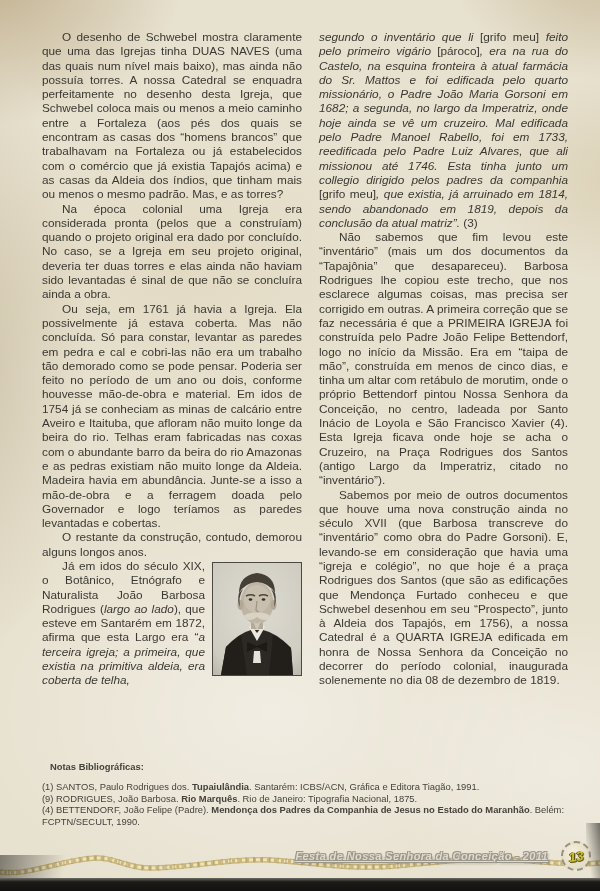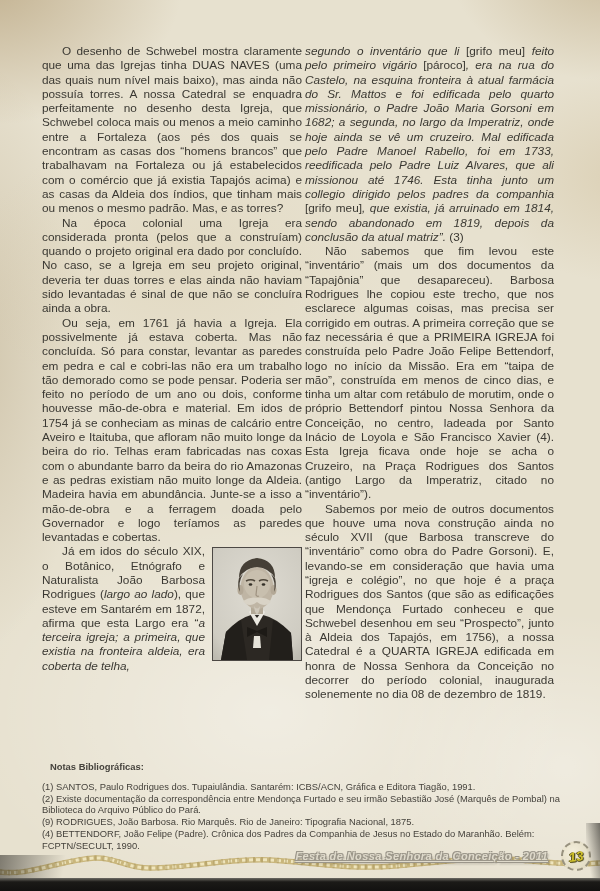--- a/index.html
+++ b/index.html
@@ -13,37 +13,37 @@
       radial-gradient(ellipse 300px 220px at -2% -2%, rgba(158,130,82,0.50), rgba(158,130,82,0) 65%),
       radial-gradient(ellipse 250px 180px at 102% -4%, rgba(168,142,94,0.45), rgba(168,142,94,0) 65%),
       radial-gradient(ellipse 160px 420px at -4% 40%, rgba(150,126,82,0.28), rgba(150,126,82,0) 70%),
       radial-gradient(ellipse 200px 150px at 104% 20%, rgba(186,160,108,0.25), rgba(186,160,108,0) 70%),
       radial-gradient(ellipse 430px 300px at 45% 80%, rgba(255,255,255,0.40), rgba(255,255,255,0) 70%),
       radial-gradient(ellipse 260px 220px at 94% 86%, rgba(255,255,255,0.35), rgba(255,255,255,0) 70%),
       radial-gradient(ellipse 300px 200px at 30% 30%, rgba(205,185,140,0.18), rgba(205,185,140,0) 70%),
       #e7e1cf;
   }
   .columns{
-    position:absolute;left:42px;top:44px;width:526px;height:714px;
-    display:flex;gap:3px;overflow:hidden;
+    position:absolute;left:42px;top:30px;width:526px;height:714px;
+    display:flex;gap:17px;overflow:hidden;
   }
   .col{width:260px;}
   .col.right{width:249px;}
   .col p{
     margin:0;
     text-indent:20px;
     text-align:justify;
     font-size:11.8px;
     line-height:14.3px;
     color:#3a3832;
   }
   .col p.no-indent{text-indent:0;}
   .seg-n{font-style:normal;font-weight:normal;}
   .seg-i{font-style:italic;}
-  .seg-b{font-weight:normal;}
+  .seg-b{font-weight:bold;}
   .seg-bi{font-style:italic;font-weight:normal;}
   .photo-float{
     float:right;
     width:88px;height:112px;
     margin:3px 0 3px 7px;
     border:1px solid #4c4844;
     box-sizing:content-box;
     background:#d8d4cb;
   }
   .photo-float svg{display:block;}
@@ -97,20 +97,21 @@
 <body>
 
 <div class="page">
 
   <div class="columns">
 
     <div class="col">
       <p><span class="seg-n">O desenho de Schwebel mostra claramente que uma das Igrejas tinha DUAS NAVES (uma das quais num nível mais baixo), mas ainda não possuía torres. A nossa Catedral se enquadra perfeitamente no desenho desta Igreja, que Schwebel coloca mais ou menos a meio caminho entre a Fortaleza (aos pés dos quais se encontram as casas dos “homens brancos” que trabalhavam na Fortaleza ou já estabelecidos com o comércio que já existia Tapajós acima) e as casas da Aldeia dos índios, que tinham mais ou menos o mesmo padrão. Mas, e as torres?</span></p>
       <p><span class="seg-n">Na época colonial uma Igreja era considerada pronta (pelos que a construíam) quando o projeto original era dado por concluído. No caso, se a Igreja em seu projeto original, deveria ter duas torres e elas ainda não haviam sido levantadas é sinal de que não se concluíra ainda a obra.</span></p>
       <p><span class="seg-n">Ou seja, em 1761 já havia a Igreja. Ela possivelmente já estava coberta. Mas não concluída. Só para constar, levantar as paredes em pedra e cal e cobri-las não era um trabalho tão demorado como se pode pensar. Poderia ser feito no período de um ano ou dois, conforme houvesse mão-de-obra e material. Em idos de 1754 já se conheciam as minas de calcário entre Aveiro e Itaituba, que afloram não muito longe da beira do rio. Telhas eram fabricadas nas coxas com o abundante barro da beira do rio Amazonas e as pedras existiam não muito longe da Aldeia. Madeira havia em abundância. Junte-se a isso a mão-de-obra e a ferragem doada pelo Governador e logo teríamos as paredes levantadas e cobertas.</span></p>
+      <p><span class="seg-n">O restante da construção, contudo, demorou alguns longos anos.</span></p>
       <p>
         <span class="photo-float">
           <svg width="88" height="112" viewBox="0 0 88 112" xmlns="http://www.w3.org/2000/svg">
             <defs>
               <radialGradient id="phbg" cx="50%" cy="40%" r="75%">
                 <stop offset="0%" stop-color="#dedbd2"></stop>
                 <stop offset="80%" stop-color="#cfccc2"></stop>
                 <stop offset="100%" stop-color="#bdbab0"></stop>
               </radialGradient>
             </defs>
@@ -143,38 +144,37 @@
 
             <ellipse cx="37.5" cy="36.5" rx="1.8" ry="1.3" fill="#332f27"></ellipse>
             <ellipse cx="50.5" cy="36.5" rx="1.8" ry="1.3" fill="#332f27"></ellipse>
 
             <path d="M44,38 L43,47 Q44,49 46,48" stroke="#9e9280" stroke-width="1.2" fill="none"></path>
 
             <path d="M30,53 Q37,48 44,50 Q51,48 58,53 Q54,59 47,56 L44,54 L41,56 Q34,59 30,53 Z" fill="#d9d3c6"></path>
 
             <path d="M41,58 Q44,63 47,58 Q46,66 44,66 Q42,66 41,58 Z" fill="#cfc8ba"></path>
           </svg>
-        </span><span><span class="seg-n">Já em idos do século XIX, o Botânico, Etnógrafo e Naturalista João Barbosa Rodrigues (</span><span class="seg-i">largo ao lado</span><span class="seg-n">), que esteve em Santarém em 1872, afirma que esta Largo era “</span><span class="seg-i">a terceira igreja; a primeira, que existia na fronteira aldeia, era coberta de telha,</span></span>
+        </span><span><span class="seg-n">Já em idos do século XIX, o Botânico, Etnógrafo e Naturalista João Barbosa Rodrigues (</span><span class="seg-i">largo ao lado</span><span class="seg-n">), que esteve em Santarém em 1872, afirma que esta Largo era “</span><span class="seg-i">a terceira igreja; a primeira, que existia na primitiva aldeia, era coberta de telha,</span></span>
       </p>
     </div>
 
     <div class="col right">
       <p class="no-indent"><span class="seg-bi">segundo o inventário que li</span><span class="seg-n"> [grifo meu] </span><span class="seg-i">feito pelo primeiro vigário </span><span class="seg-n">[pároco]</span><span class="seg-i">, era na rua do Castelo, na esquina fronteira à atual farmácia do Sr. Mattos e foi edificada pelo quarto missionário, o Padre João Maria Gorsoni em 1682; a segunda, no largo da Imperatriz, onde hoje ainda se vê um cruzeiro. Mal edificada pelo Padre Manoel Rabello, foi em 1733, reedificada pelo Padre Luiz Alvares, que ali missionou até 1746. Esta tinha junto um </span><span class="seg-bi">collegio dirigido pelos padres da companhia</span><span class="seg-n"> [grifo meu]</span><span class="seg-i">, que existia, já arruinado em 1814, sendo abandonado em 1819, depois da conclusão da atual matriz”. </span><span class="seg-n">(3)</span></p>
       <p><span class="seg-n">Não sabemos que fim levou este “inventário” (mais um dos documentos da “Tapajônia” que desapareceu). Barbosa Rodrigues lhe copiou este trecho, que nos esclarece algumas coisas, mas precisa ser corrigido em outras. A primeira correção que se faz necessária é que a PRIMEIRA IGREJA foi construída pelo Padre João Felipe Bettendorf, logo no início da Missão. Era em “taipa de mão”, construída em menos de cinco dias, e tinha um altar com retábulo de morutim, onde o próprio Bettendorf pintou Nossa Senhora da Conceição, no centro, ladeada por Santo Inácio de Loyola e São Francisco Xavier (4). Esta Igreja ficava onde hoje se acha o Cruzeiro, na Praça Rodrigues dos Santos (antigo Largo da Imperatriz, citado no “inventário”).</span></p>
       <p><span class="seg-n">Sabemos por meio de outros documentos que houve uma nova construção ainda no século XVII (que Barbosa transcreve do “inventário” como obra do Padre Gorsoni). E, levando-se em consideração que havia uma “igreja e colégio”, no que hoje é a praça Rodrigues dos Santos (que são as edificações que Mendonça Furtado conheceu e que Schwebel desenhou em seu “Prospecto”, junto à Aldeia dos Tapajós, em 1756), a nossa Catedral é a QUARTA IGREJA edificada em honra de Nossa Senhora da Conceição no decorrer do período colonial, inaugurada solenemente no dia 08 de dezembro de 1819.</span></p>
     </div>
 
   </div>
 
   <div class="footnotes">
     <p class="fn-heading">Notas Bibliográficas:</p>
     <p><span class="seg-n">(1) SANTOS, Paulo Rodrigues dos. </span><span class="seg-b">Tupaiulândia</span><span class="seg-n">. Santarém: ICBS/ACN, Gráfica e Editora Tiagão, 1991.</span></p>
-    <p><span class="seg-n">(2) Existe documentação da correspondência entre Mendonça Furtado e seu irmão Sebastião José (Marquês de Pombal) na Biblioteca do Arquivo Público do Pará.</span></p>
     <p><span class="seg-n">(9) RODRIGUES, João Barbosa. </span><span class="seg-b">Rio Marquês</span><span class="seg-n">. Rio de Janeiro: Tipografia Nacional, 1875.</span></p>
-    <p><span class="seg-n">(4) BETTENDORF, João Felipe (Padre). </span><span class="seg-b">Crônica dos Padres da Companhia de Jesus no Estado do Maranhão</span><span class="seg-n">. Belém: FCPTN/SECULT, 1990.</span></p>
+    <p><span class="seg-n">(4) BETTENDORF, João Felipe (Padre). </span><span class="seg-b">Mendonça dos Padres da Companhia de Jesus no Estado do Maranhão</span><span class="seg-n">. Belém: FCPTN/SECULT, 1990.</span></p>
   </div>
 
   <svg class="rope" viewBox="0 0 600 36" xmlns="http://www.w3.org/2000/svg">
     <path d="M0,27 C30,31 60,15 95,13 C115,12 126,23 150,23 C190,23 230,13 270,15 C310,17 350,25 395,21 C440,17 480,11 520,15 C550,18 575,20 600,18" fill="none" stroke="#c9b67c" stroke-width="5.5" stroke-linecap="round"></path>
     <path d="M0,27 C30,31 60,15 95,13 C115,12 126,23 150,23 C190,23 230,13 270,15 C310,17 350,25 395,21 C440,17 480,11 520,15 C550,18 575,20 600,18" fill="none" stroke="#efe5bd" stroke-width="3" stroke-dasharray="4 3"></path>
     <path d="M0,27 C30,31 60,15 95,13 C115,12 126,23 150,23 C190,23 230,13 270,15 C310,17 350,25 395,21 C440,17 480,11 520,15 C550,18 575,20 600,18" fill="none" stroke="#a8945c" stroke-width="5.5" stroke-dasharray="2 6" opacity="0.45"></path>
   </svg>
 
   <div class="footer-title">Festa de Nossa Senhora da Conceição - 2011</div>
 

